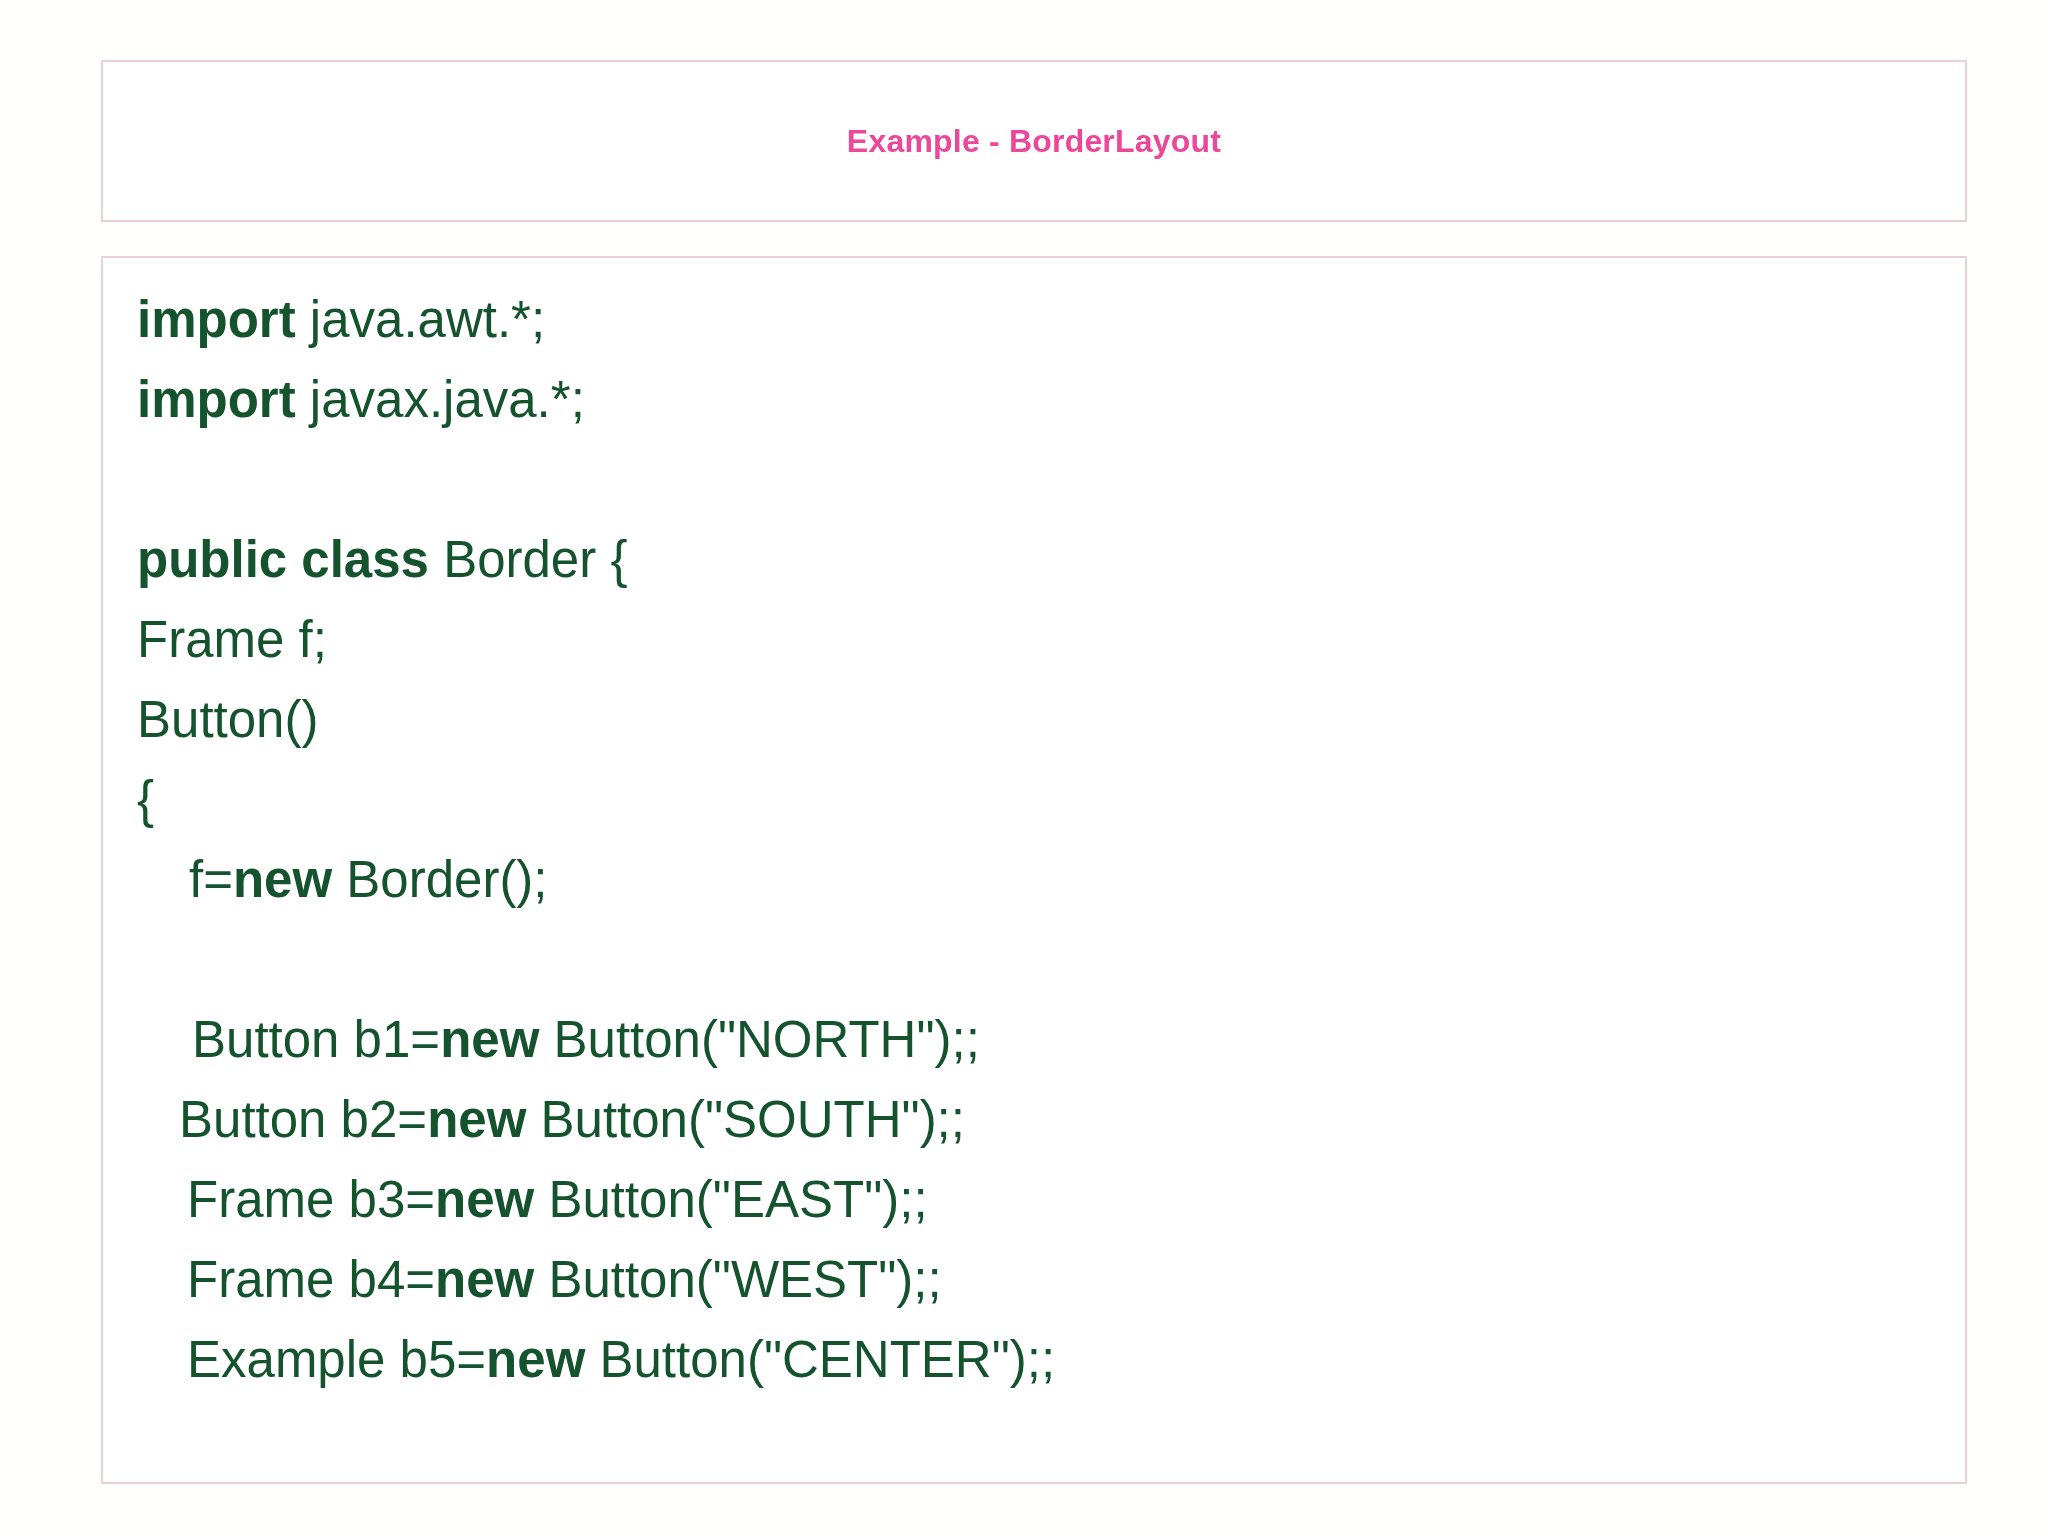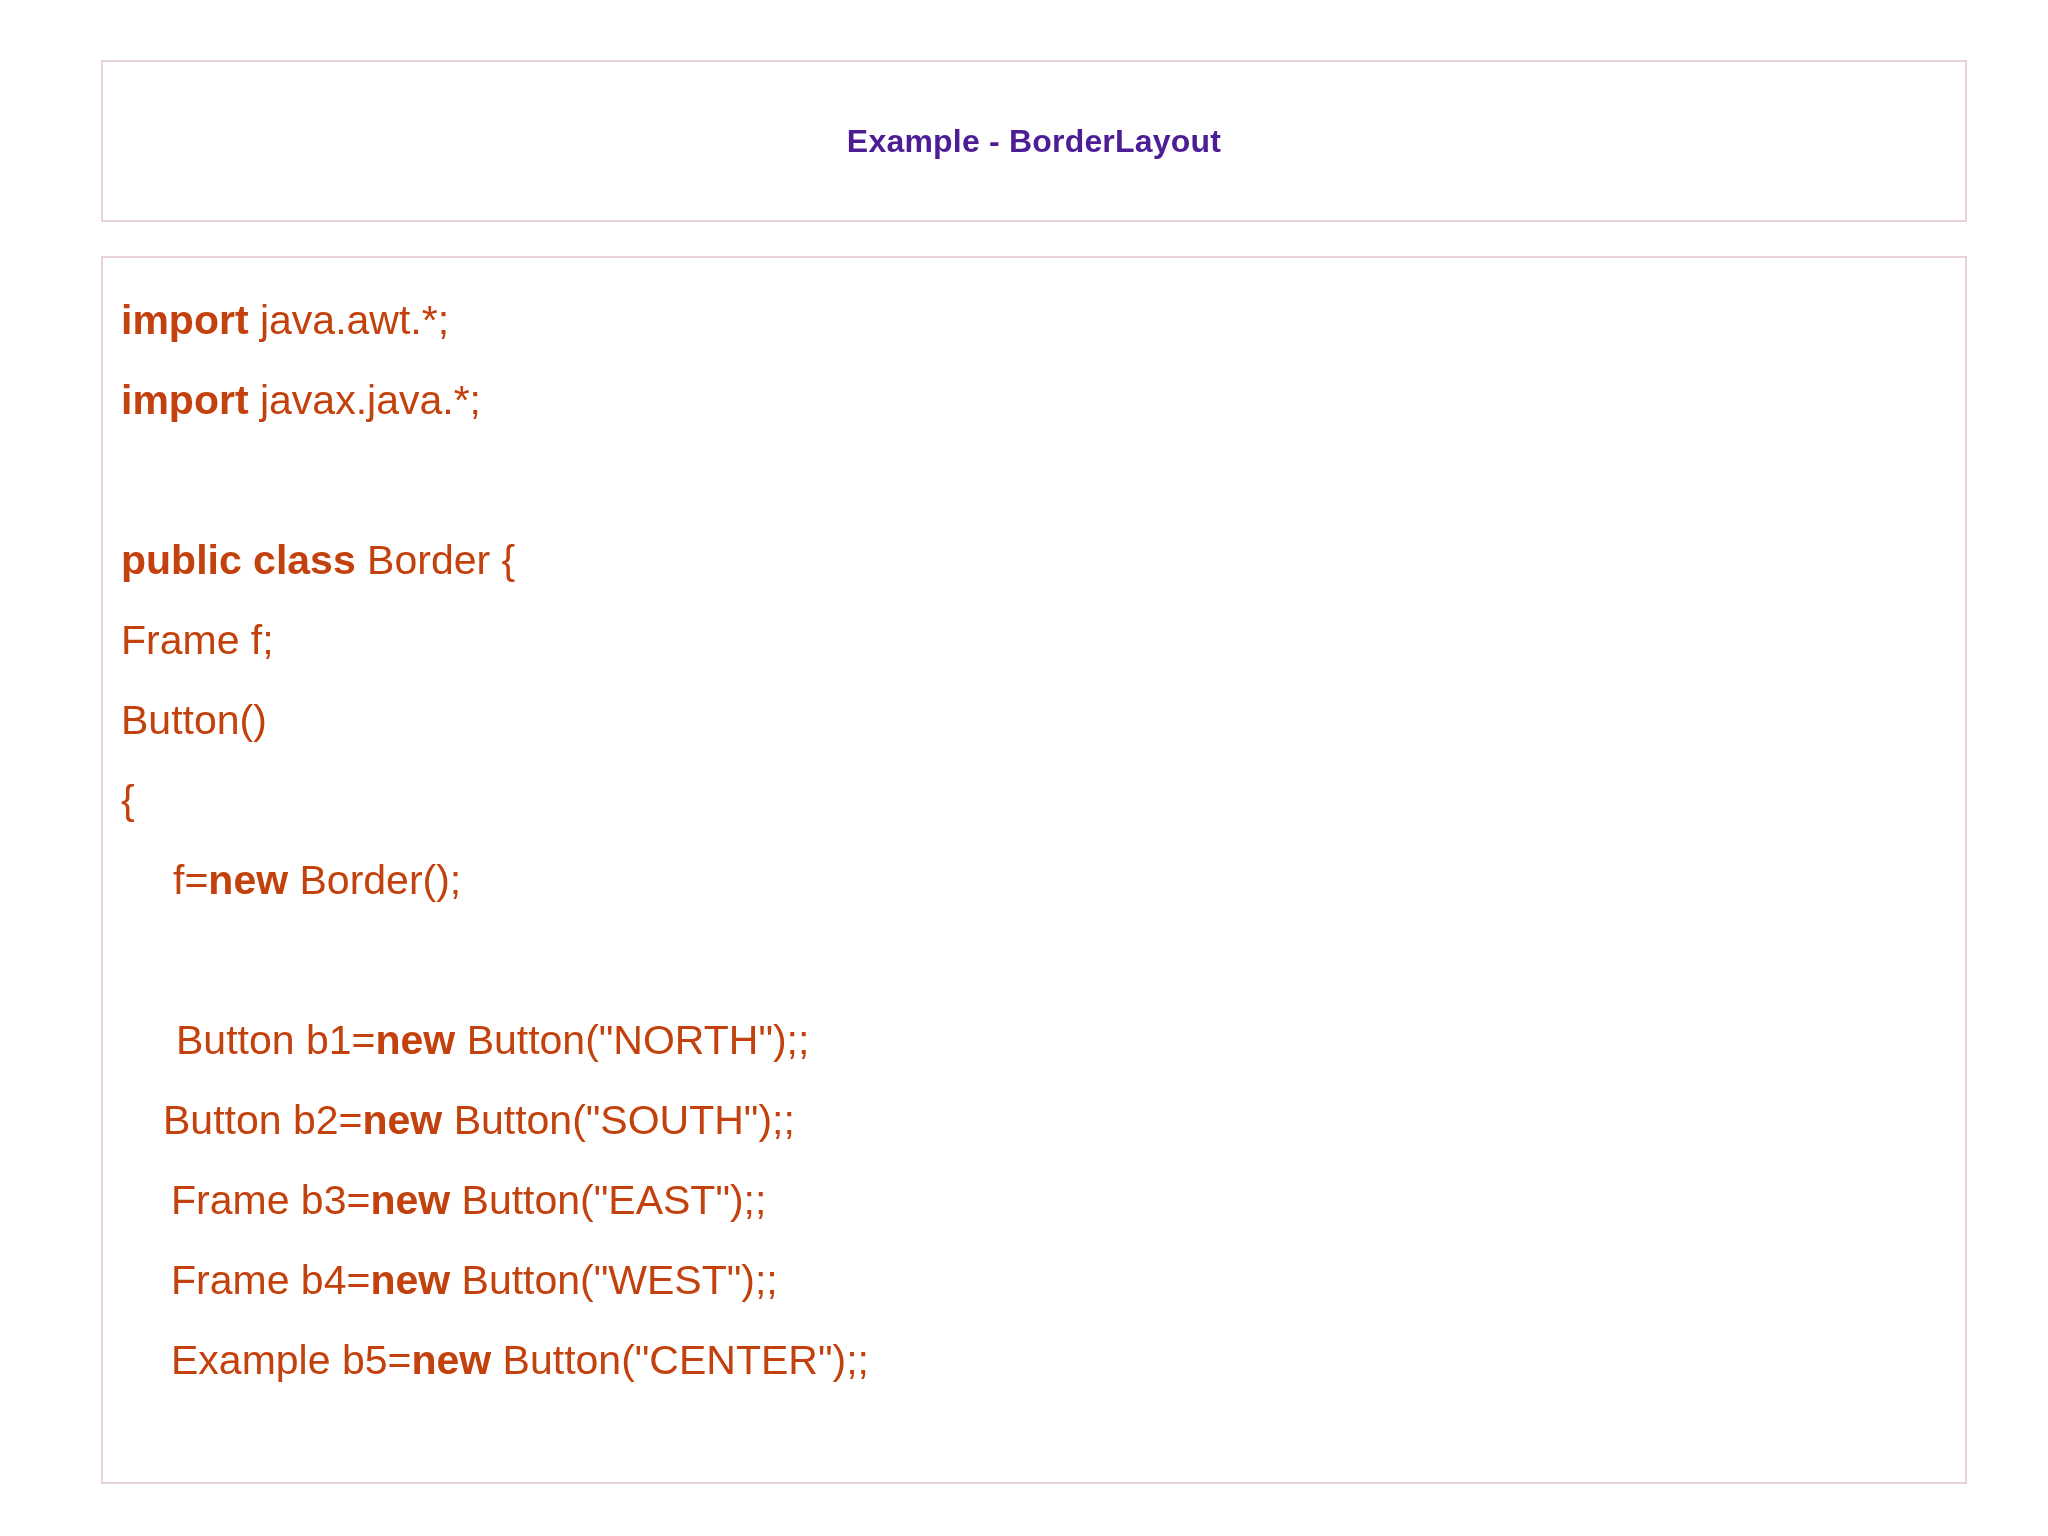--- a/index.html
+++ b/index.html
@@ -32,21 +32,21 @@
     box-sizing: border-box;
     border: 2px solid #e8d2d8;
     background: #ffffff;
     display: flex;
     align-items: center;
     justify-content: center;
   }
   .title-text {
     font-size: 32px;
     font-weight: bold;
-    color: #4c1d95;
+    color: #ec4899;
     letter-spacing: 0.2px;
     text-align: center;
     line-height: 1.2;
   }
 
   
   .body-box {
     position: absolute;
     left: 101px;
     top: 256px;
@@ -58,26 +58,27 @@
     padding: 22px 24px 20px 18px;
   }
 
   .code-list {
     margin: 0;
     padding: 0;
     list-style: none;
   }
 
   .code-line {
-    font-size: 41px;
+    font-size: 51px;
     line-height: 80px;
-    color: #c2410c;
+    color: #14532d;
     white-space: pre;
     font-weight: normal;
     height: 80px;
+    margin-left: 16px;
   }
   .code-line.blank {
     height: 80px;
   }
 
   
   .ind-0  { padding-left: 0px; }
   .ind-b1 { padding-left: 55px; }
   .ind-b2 { padding-left: 42px; }
   .ind-b3 { padding-left: 50px; }

